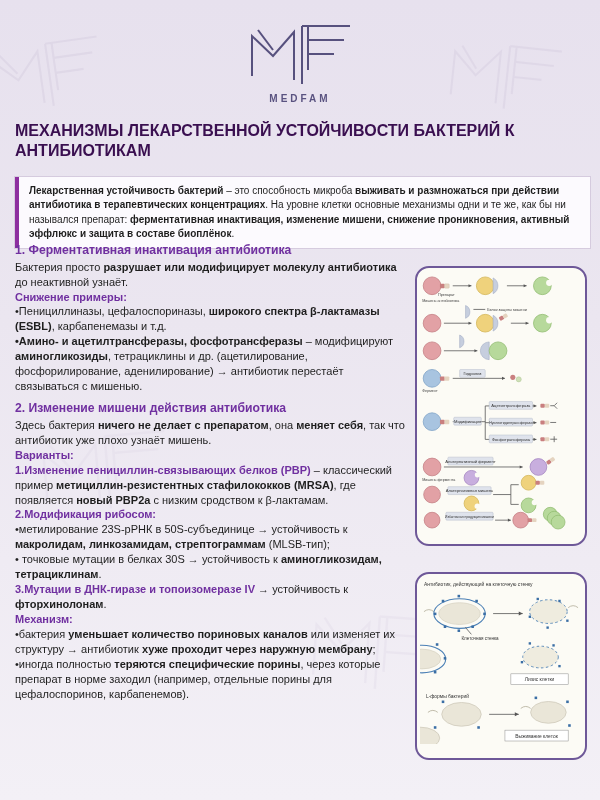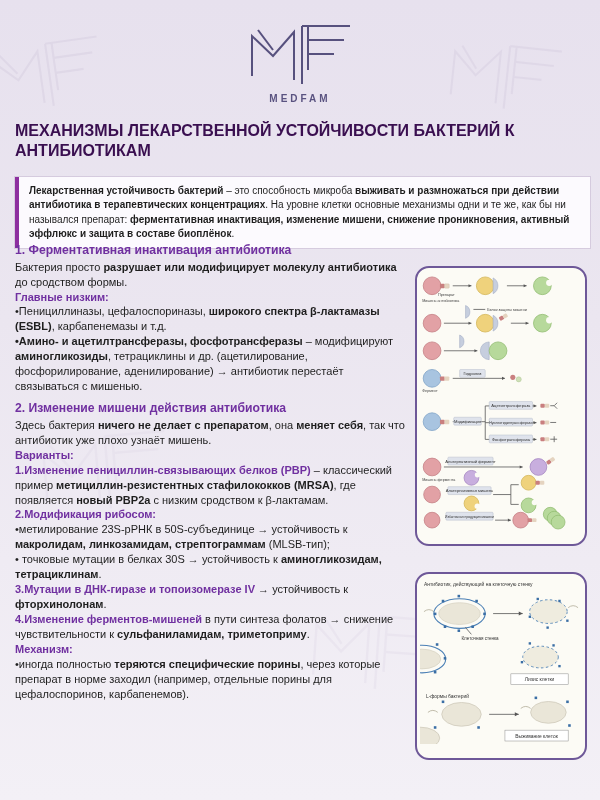--- a/index.html
+++ b/index.html
@@ -99,36 +99,36 @@
   </div>
 
   <div class="title">МЕХАНИЗМЫ ЛЕКАРСТВЕННОЙ УСТОЙЧИВОСТИ БАКТЕРИЙ К АНТИБИОТИКАМ</div>
 
   <div class="intro"><span class="s-b">Лекарственная устойчивость бактерий</span><span> – это способность микроба </span><span class="s-b">выживать и размножаться при действии антибиотика в терапевтических концентрациях</span><span>. На уровне клетки основные механизмы одни и те же, как бы ни назывался препарат: </span><span class="s-b">ферментативная инактивация, изменение мишени, снижение проникновения, активный эффлюкс и защита в составе биоплёнок</span><span>.</span></div>
 
   <div class="cols">
 
     <div class="left">
       <div class="h">1. Ферментативная инактивация антибиотика</div>
-      <p class="t"><span>Бактерия просто </span><span class="s-b">разрушает или модифицирует молекулу антибиотика</span><span> до сродством формы.</span></p>
-      <p class="t"><span class="s-p">Главные низким:</span></p>
+      <p class="t"><span>Бактерия просто </span><span class="s-b">разрушает или модифицирует молекулу антибиотика</span><span> до неактивной узнаёт.</span></p>
+      <p class="t"><span class="s-p">Снижение примеры:</span></p>
       <p class="t"><span>•Пенициллиназы, цефалоспориназы, </span><span class="s-b">широкого спектра β-лактамазы (ESBL)</span><span>, карбапенемазы и т.д.</span></p>
       <p class="t"><span class="s-b">•Амино- и ацетилтрансферазы, фосфотрансферазы</span><span> – модифицируют </span><span class="s-b">аминогликозиды</span><span>, тетрациклины и др. (ацетилирование, фосфорилирование, аденилирование) → антибиотик перестаёт связываться с мишенью.</span></p>
 
       <div class="h hgap">2. Изменение мишени действия антибиотика</div>
       <p class="t"><span>Здесь бактерия </span><span class="s-b">ничего не делает с препаратом</span><span>, она </span><span class="s-b">меняет себя</span><span>, так что антибиотик уже плохо узнаёт мишень.</span></p>
       <p class="t"><span class="s-p">Варианты:</span></p>
       <p class="t"><span class="s-p">1.Изменение пенициллин-связывающих белков (PBP)</span><span> – классический пример </span><span class="s-b">метициллин-резистентных стафилококков (MRSA)</span><span>, где появляется </span><span class="s-b">новый PBP2a</span><span> с низким сродством к β-лактамам.</span></p>
       <p class="t"><span class="s-p">2.Модификация рибосом:</span></p>
       <p class="t"><span>•метилирование 23S-рРНК в 50S-субъединице → устойчивость к </span><span class="s-b">макролидам, линкозамидам, стрептограммам</span><span> (MLSB-тип);</span></p>
       <p class="t"><span>• точковые мутации в белках 30S → устойчивость к </span><span class="s-b">аминогликозидам, тетрациклинам</span><span>.</span></p>
       <p class="t"><span class="s-p">3.Мутации в ДНК-гиразе и топоизомеразе IV</span><span> → устойчивость к </span><span class="s-b">фторхинолонам</span><span>.</span></p>
-      <p class="t"><span class="s-p">4.Изменение ферментов-мишеней</span><span> в пути синтеза фолатов → снижение чувствительности к </span><span class="s-b">сульфаниламидам, триметоприму</span><span>.</span></p>
 
       <p class="t"><span class="s-p">Механизм:</span></p>
+      <p class="t"><span>•бактерия </span><span class="s-b">уменьшает количество пориновых каналов</span><span> или изменяет их структуру → антибиотик </span><span class="s-b">хуже проходит через наружную мембрану</span><span>;</span></p>
       <p class="t"><span>•иногда полностью </span><span class="s-b">теряются специфические порины</span><span>, через которые препарат в норме заходил (например, отдельные порины для цефалоспоринов, карбапенемов).</span></p>
     </div>
 
     <div class="right">
 
       <div class="dbox dbox1">
         <svg width="162" height="258" viewBox="0 0 164 262">
 
           <circle cx="12" cy="14" r="9" fill="#e2a1a5" stroke="#c47f85" stroke-width=".8"></circle>
           <rect x="20" y="12" width="5" height="4.5" rx="1" fill="#c97f7f"></rect>

